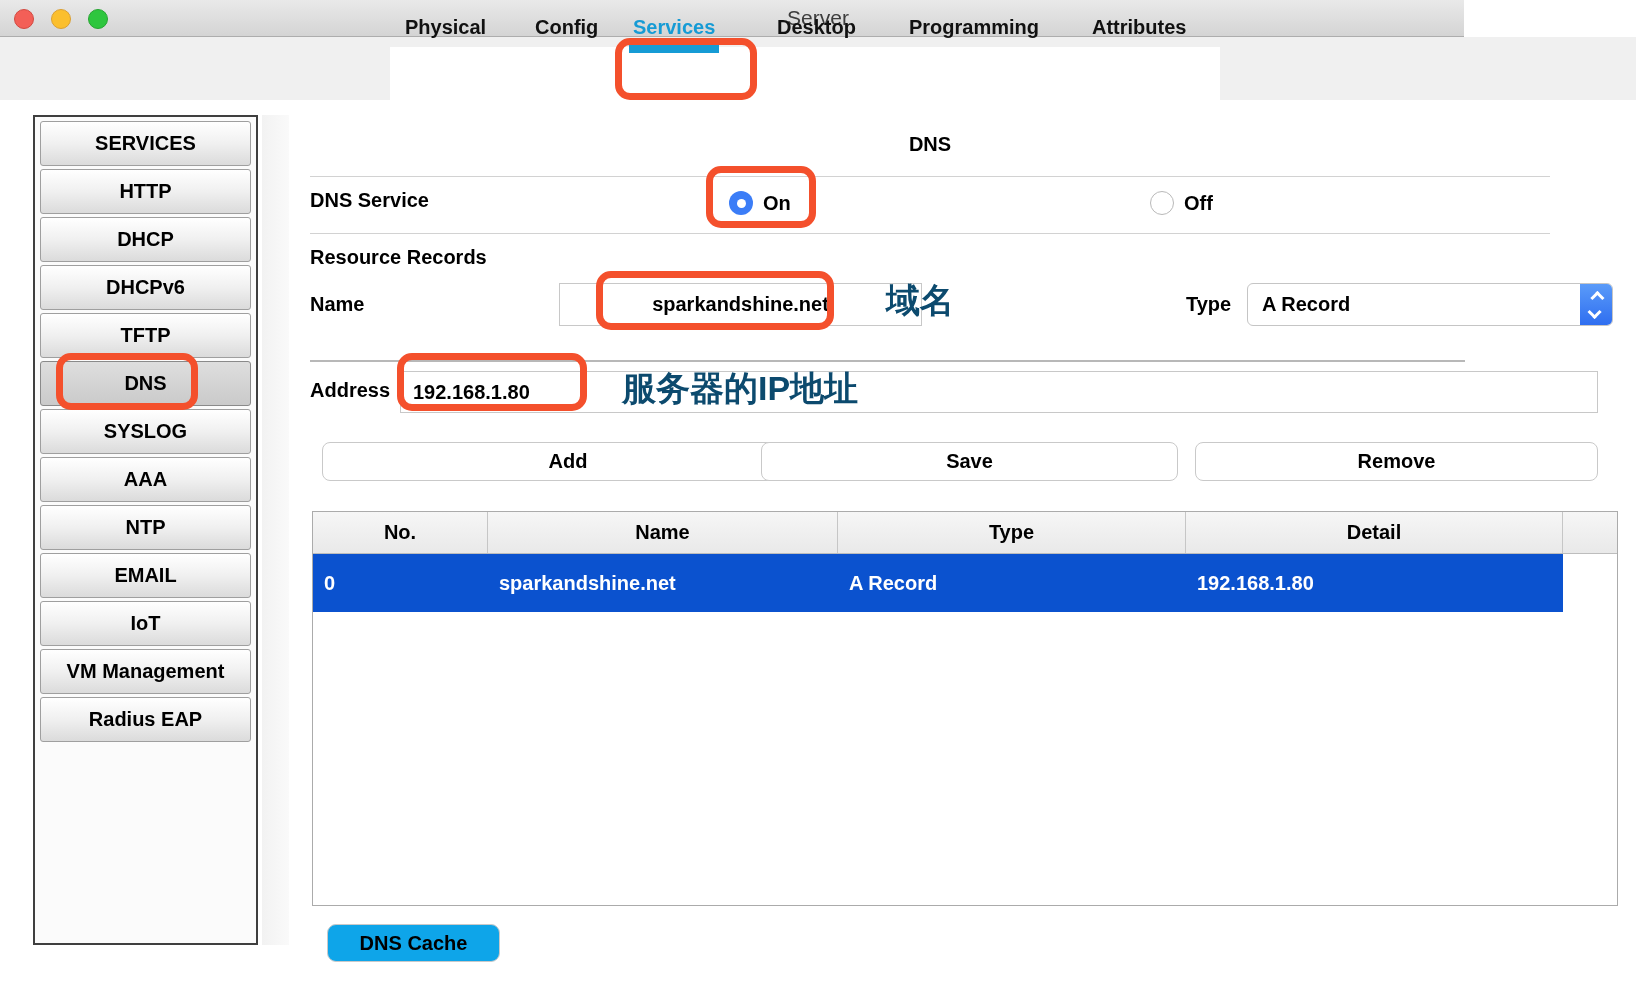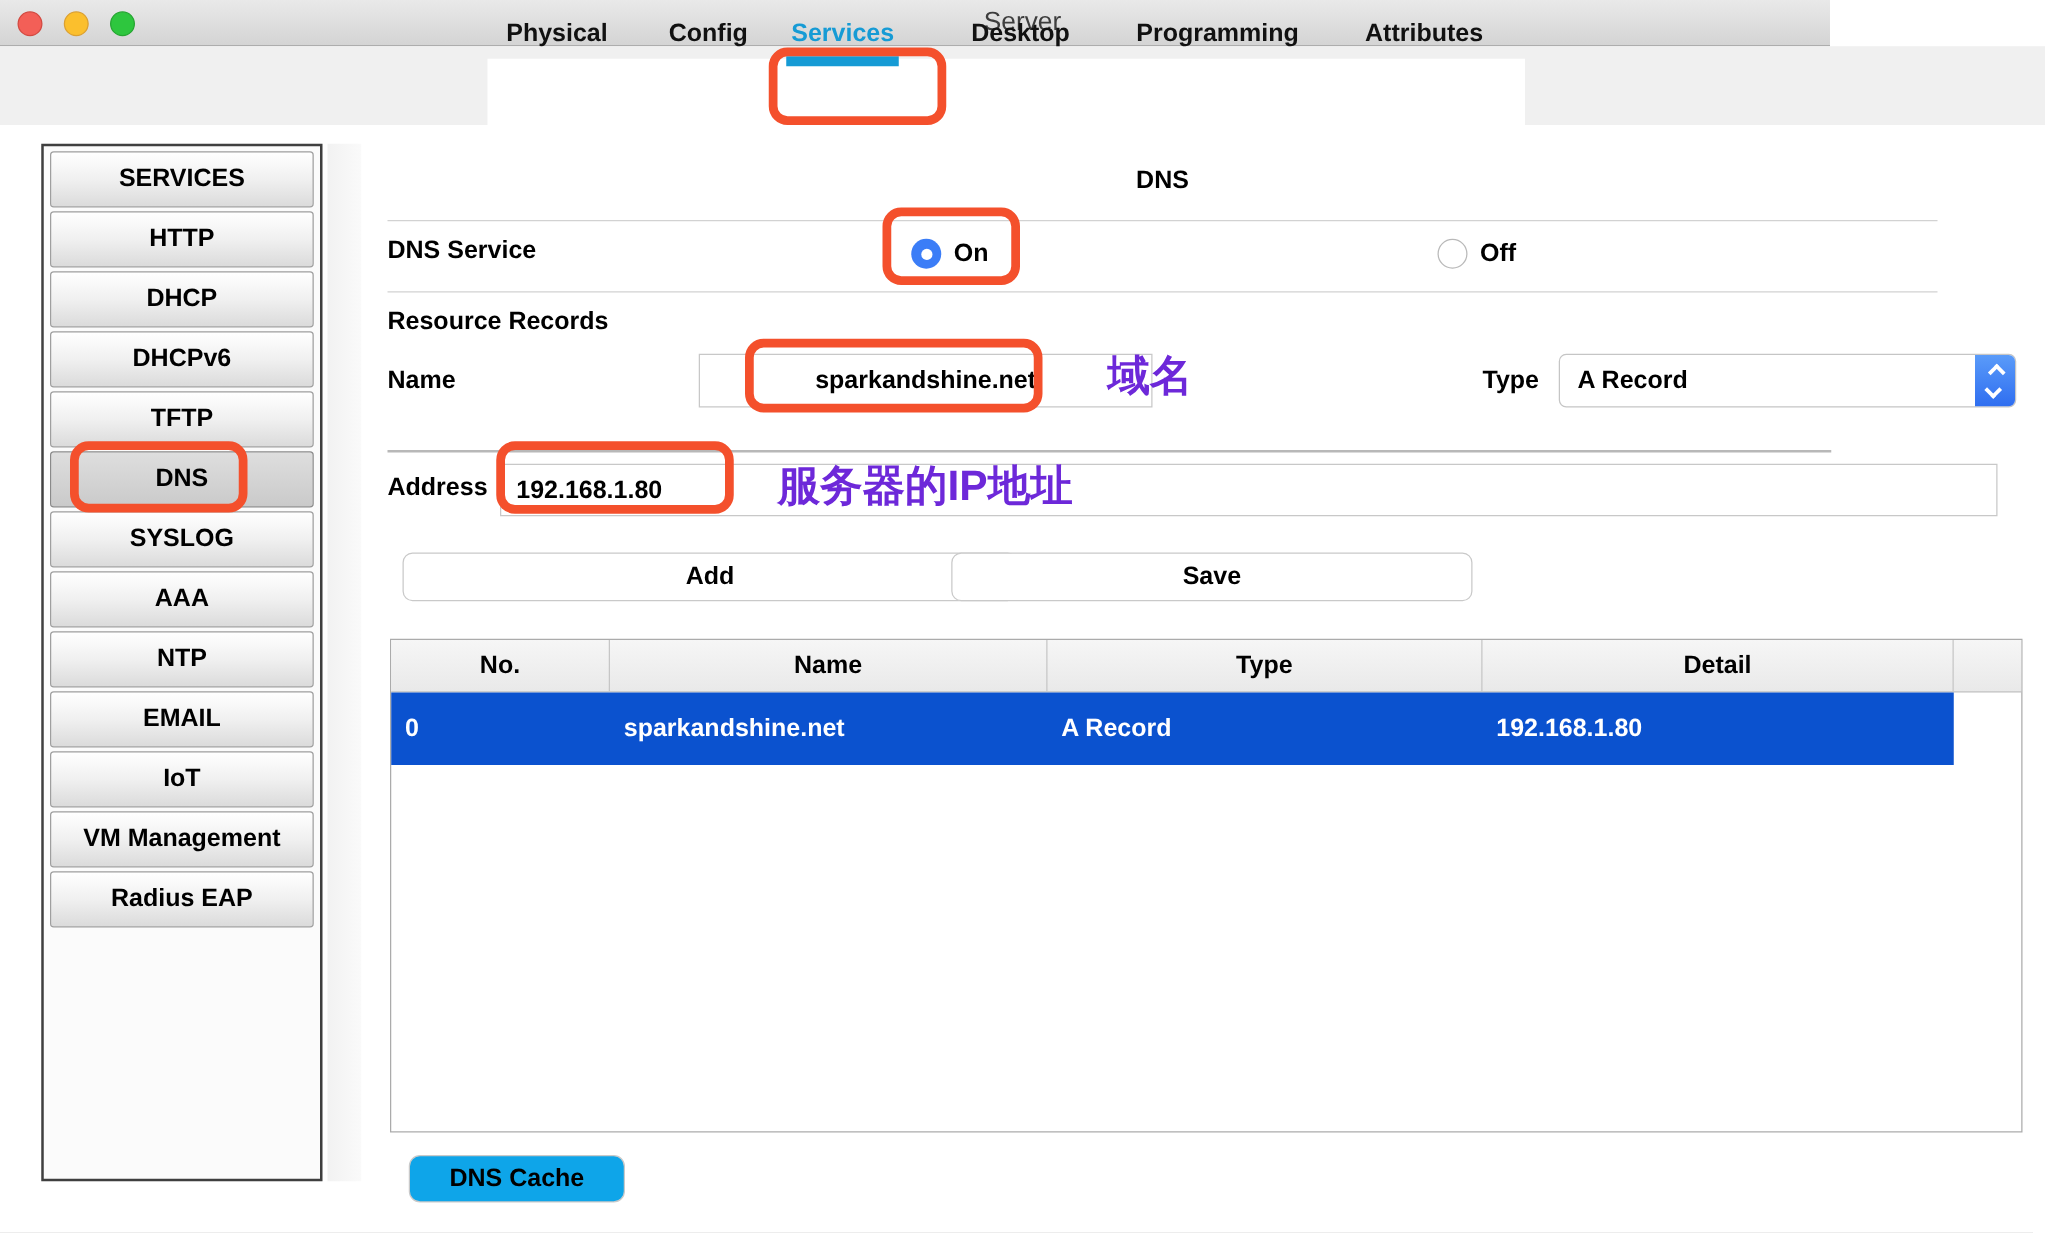--- a/index.html
+++ b/index.html
@@ -151,21 +151,21 @@
   .ann-box {
     position: absolute; border: 7px solid #f4502c; border-radius: 15px;
     pointer-events: none; background: transparent;
   }
   .ann-box.services { left: 615px; top: 38px;  width: 142px; height: 62px; }
   .ann-box.dns-side { left: 56px;  top: 353px; width: 142px; height: 57px; }
   .ann-box.on-radio { left: 706px; top: 166px; width: 110px; height: 62px; }
   .ann-box.name     { left: 596px; top: 271px; width: 238px; height: 59px; }
   .ann-box.address  { left: 397px; top: 353px; width: 190px; height: 58px; }
   .ann-text {
-    position: absolute; color: #6d28d9; font-size: 34px; font-weight: 700;
+    position: absolute; color: #0c4a6e; font-size: 34px; font-weight: 700;
     pointer-events: none; white-space: nowrap; font-family: "Liberation Sans", sans-serif;
   }
   .ann-text.domain { left: 886px; top: 278px; }
   .ann-text.ip     { left: 622px; top: 366px; }
 </style>
 </head>
 <body>
 
 <div class="screen">
 
@@ -235,20 +235,21 @@
     </span>
   </div>
 
   <div class="hline l3"></div>
 
   <div class="field-label" style="left:310px; top:379px;">Address</div>
   <input class="text-input address-input" value="192.168.1.80" style="">
 
   <div class="btn add">Add</div>
   <div class="btn save">Save</div>
+  <div class="btn remove">Remove</div>
 
   <div class="rr-table">
     <div class="thead" id="table-head">
         <div class="th col0">No.</div>
         <div class="th col1">Name</div>
         <div class="th col2">Type</div>
         <div class="th col3">Detail</div>
         <div class="th col4"></div>
       </div>
     <div id="table-body">

